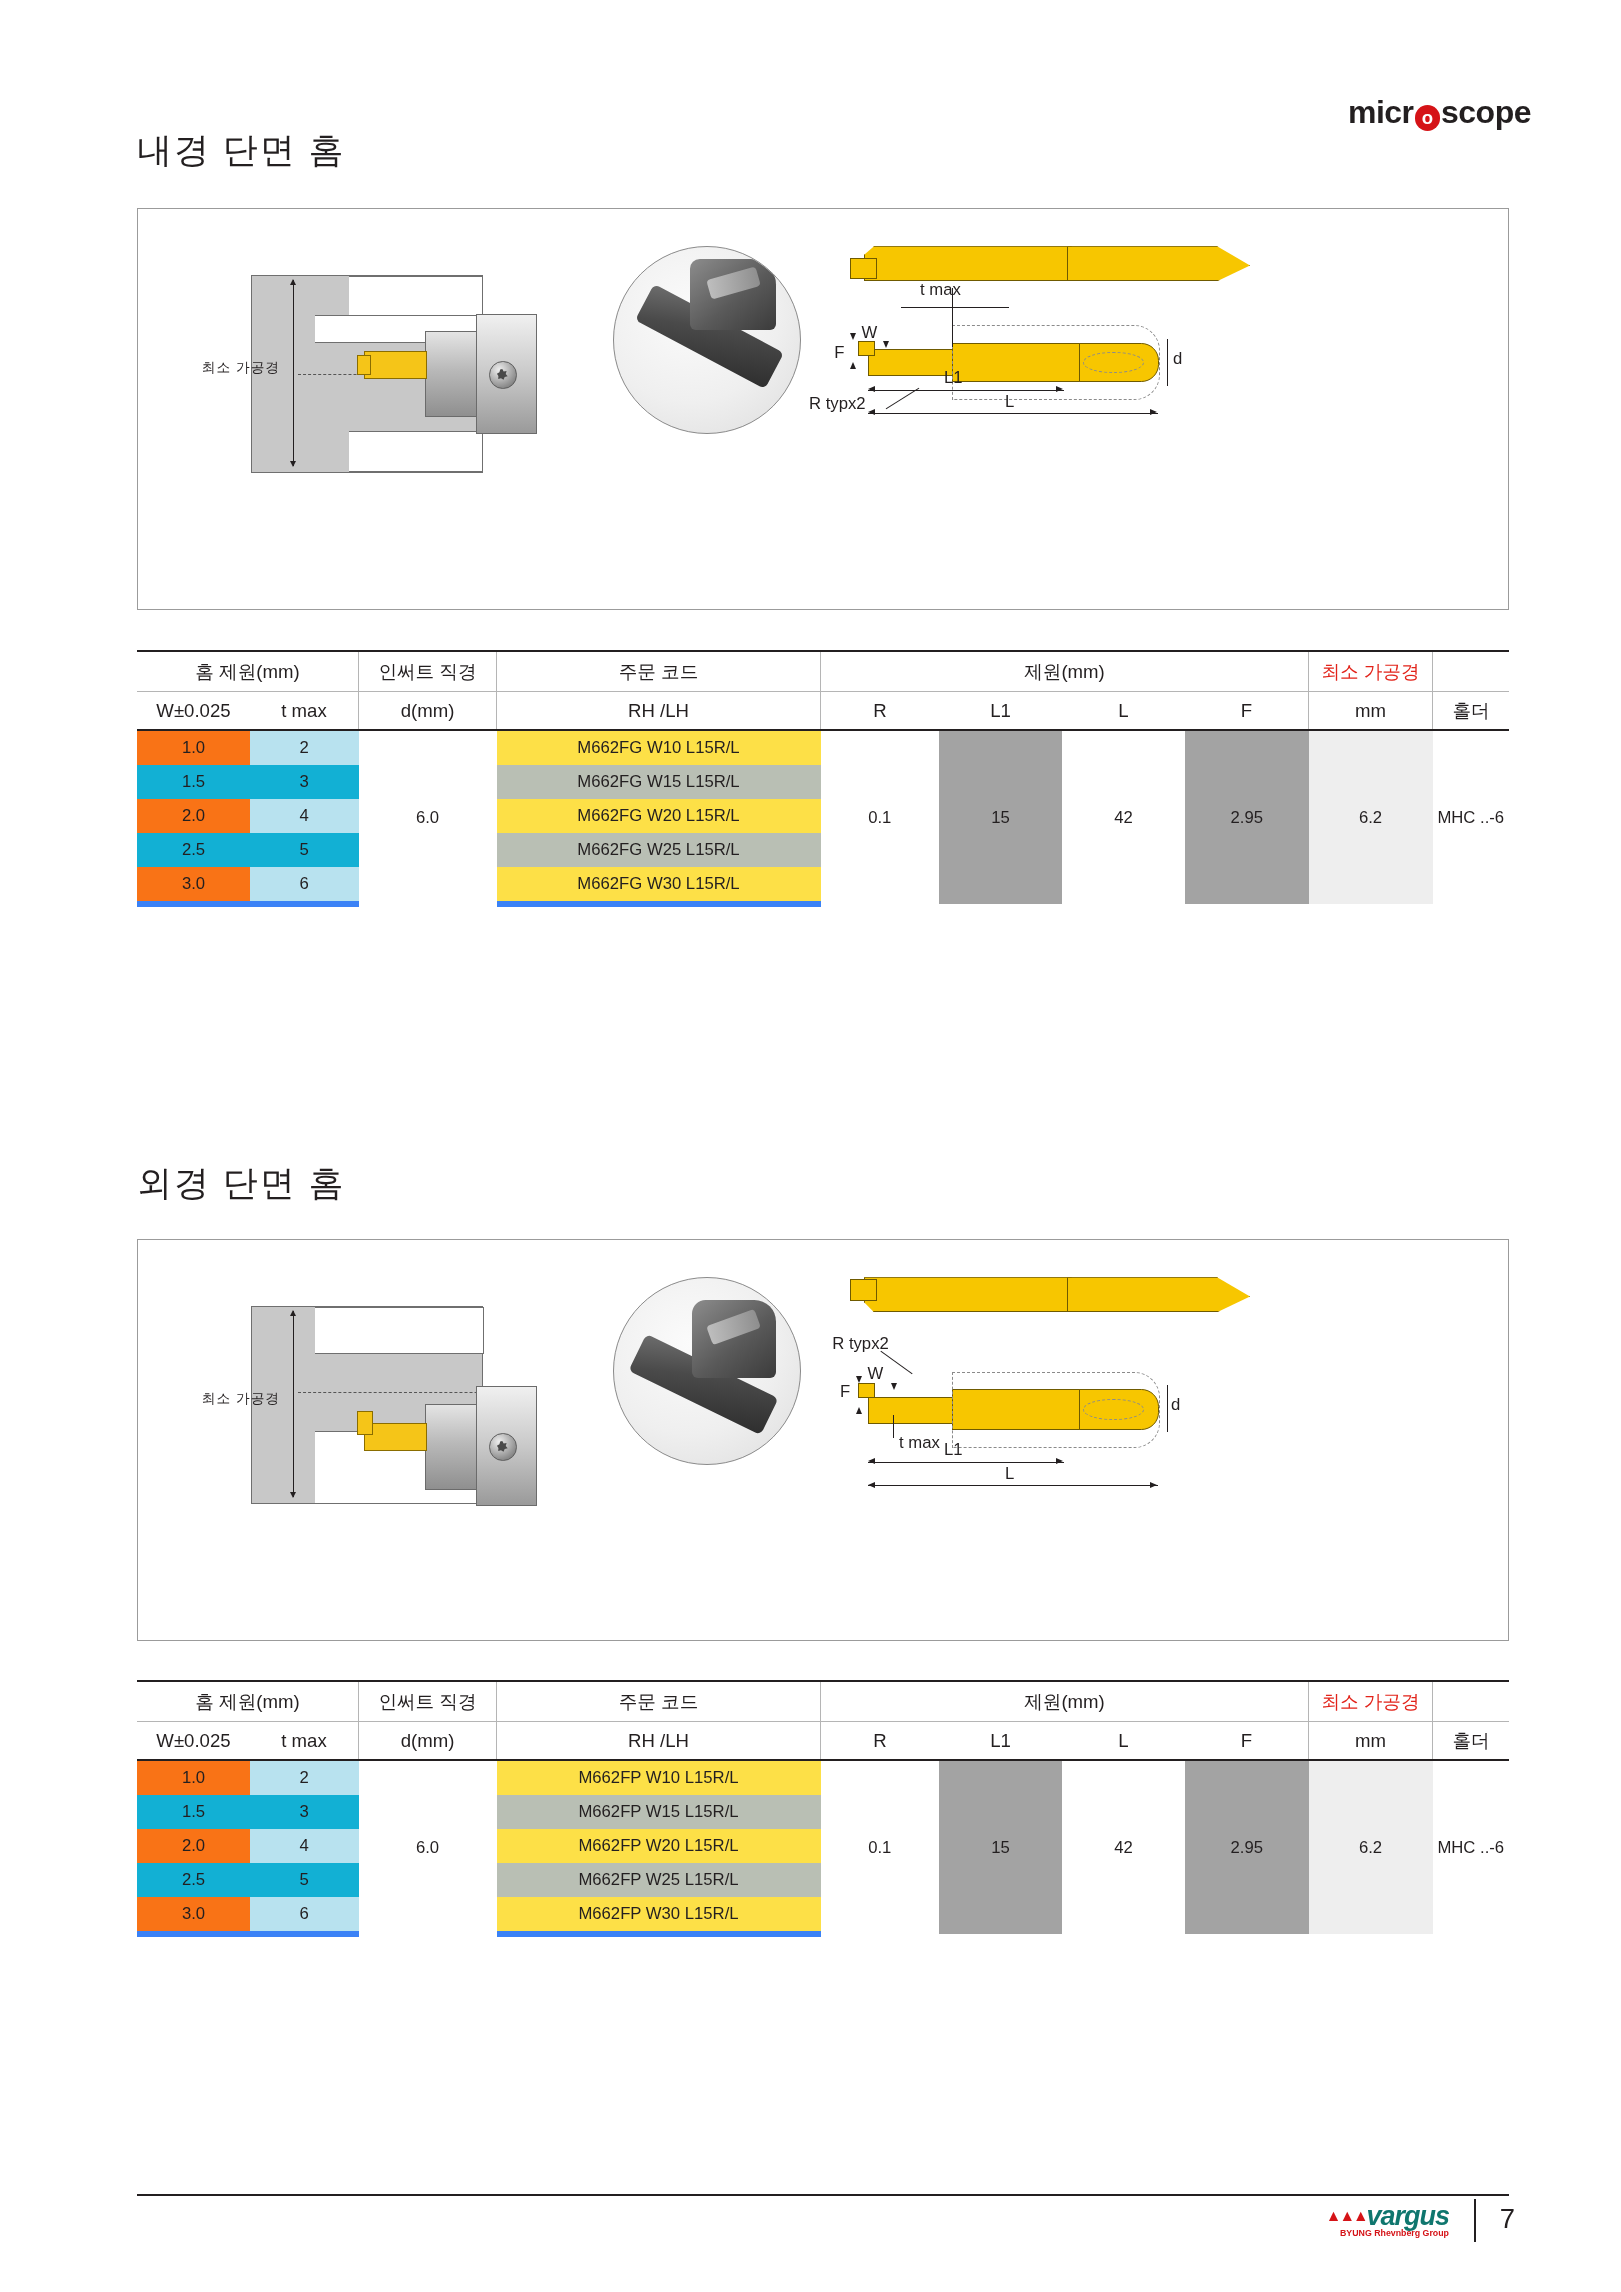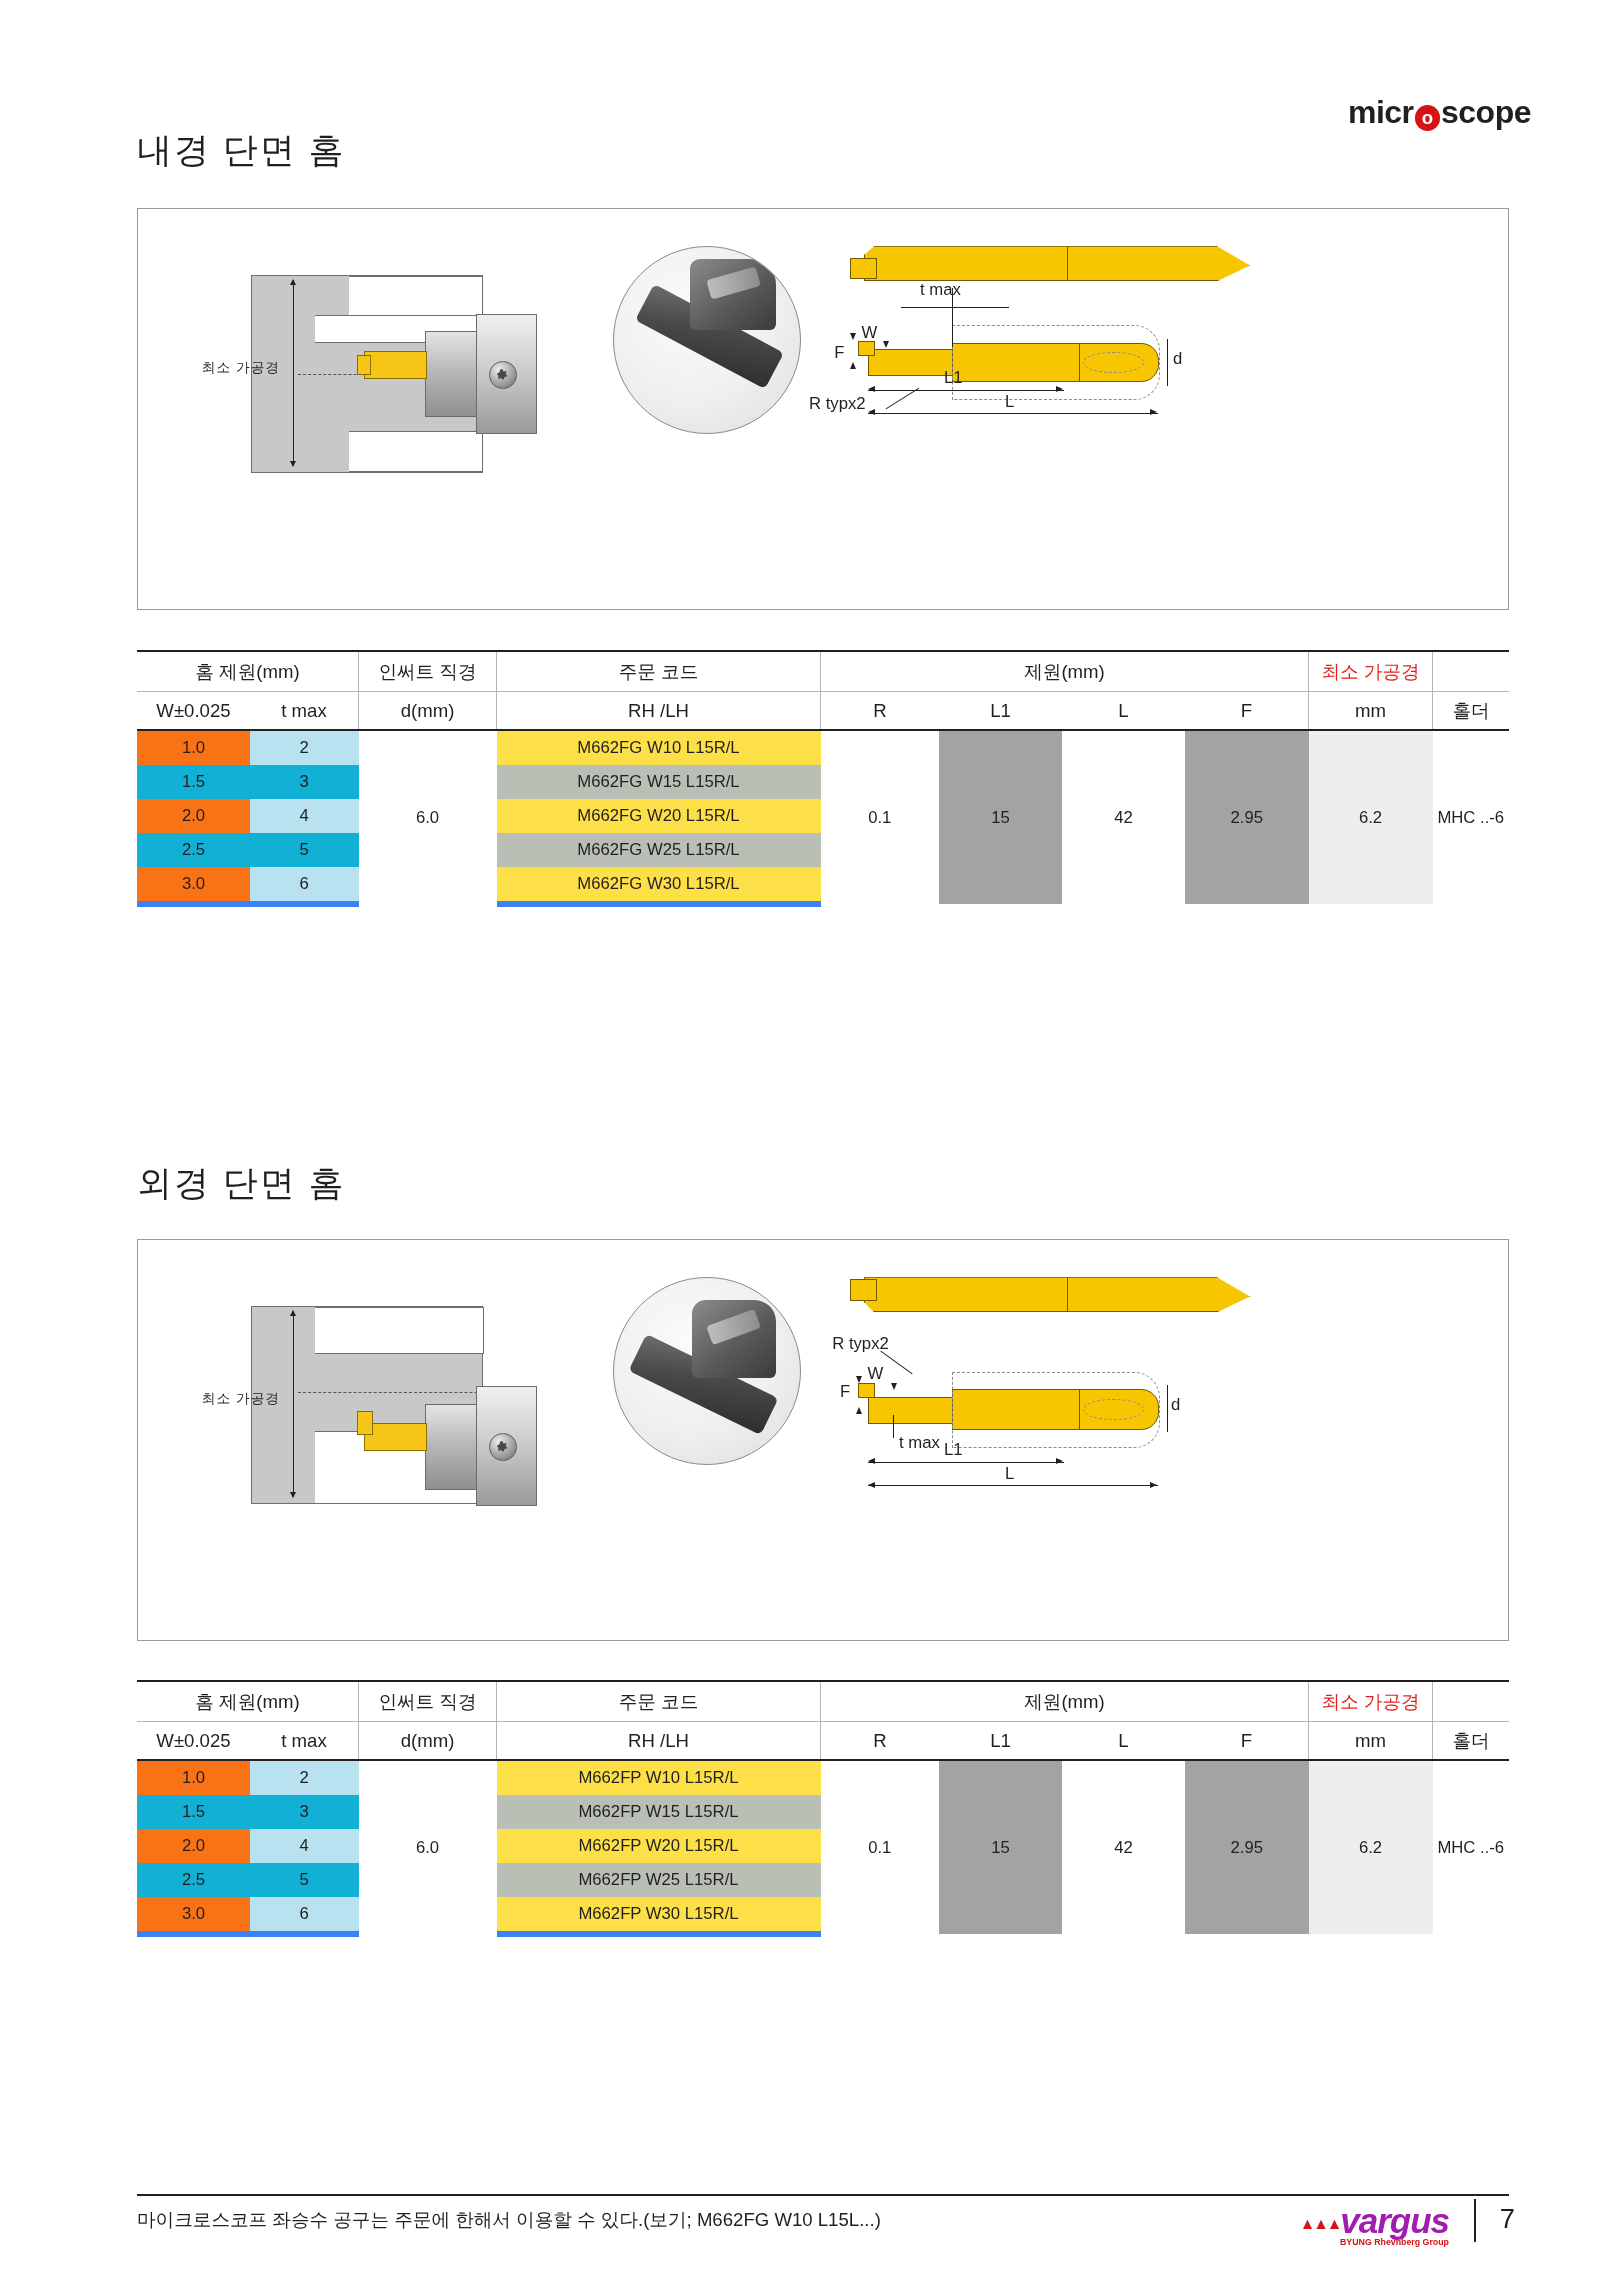--- a/index.html
+++ b/index.html
@@ -281,22 +281,22 @@
   .footer-logo .vargus-mark {
     display: inline-block;
     color: #d51317;
     font-size: 15.7px;
     font-weight: bold;
     letter-spacing: -2px;
     vertical-align: 3.9px;
   }
   .footer-logo .vargus-word {
     display: inline-block;
-    color: #a21caf;
-    font-size: 35px;
+    color: #0f766e;
+    font-size: 27px;
     font-weight: bold;
     font-style: italic;
     letter-spacing: -1px;
   }
   .footer-logo .vargus-sub {
     display: block;
     color: #d51317;
     font-size: 8.8px;
     font-weight: bold;
     letter-spacing: 0px;
@@ -567,21 +567,20 @@
       </tr>
       <tr>
         <td class="cell-w-odd">3.0</td>
         <td class="cell-t-odd">6</td>
         <td class="cell-code-odd">M662FP W30 L15R/L</td>
       </tr>
     </tbody>
   </table>
 
   <div class="footer-rule"></div>
-  <div class="footer-note">마이크로스코프 좌승수 공구는 주문에 한해서 이용할 수 있다.(보기; M662FG W10 L15L...)</div>
   <div class="footer-logo">
     <span class="vargus-mark">▲▲▲</span><span class="vargus-word">vargus</span>
     <span class="vargus-sub">BYUNG Rhevnberg Group</span>
   </div>
   <div class="footer-divider"></div>
   <div class="page-number">7</div>
 
 </div>
 
 

